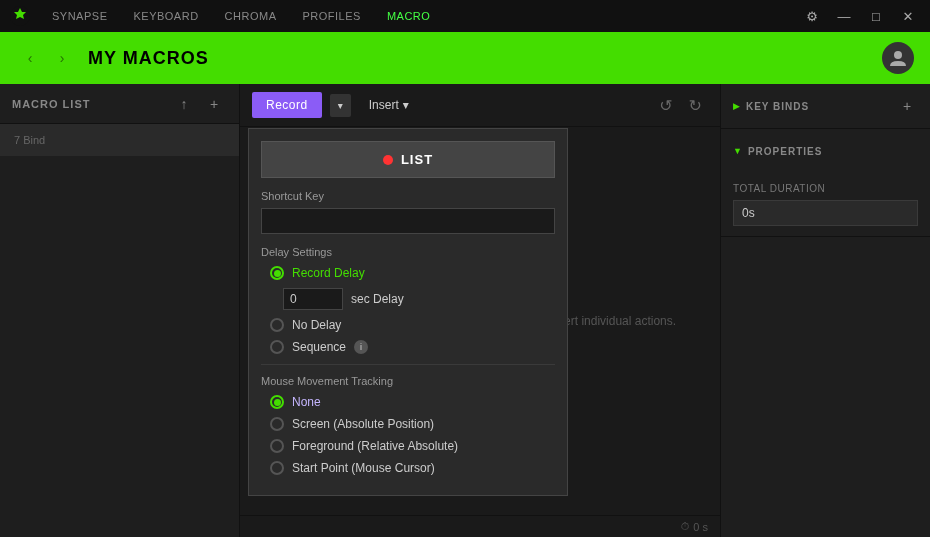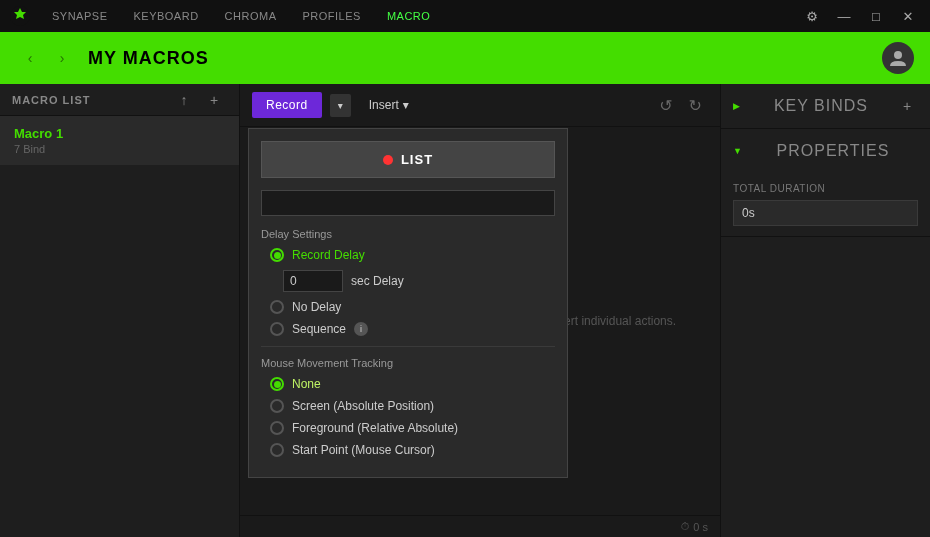--- a/index.html
+++ b/index.html
@@ -112,21 +112,21 @@
       width: 240px;
       background: #1e1e1e;
       border-right: 1px solid #111;
       display: flex;
       flex-direction: column;
     }
     .sidebar-header {
       display: flex;
       align-items: center;
       padding: 14px 12px;
-      height: 32px;
+      height: 40px;
       border-bottom: 1px solid #111;
     }
     .sidebar-header-title {
       flex: 1;
       font-size: 11px;
       font-weight: 700;
       letter-spacing: 1px;
       color: #888;
       text-transform: uppercase;
     }
@@ -168,21 +168,21 @@
     }
     .content-toolbar {
       display: flex;
       align-items: center;
       padding: 8px 12px;
       border-bottom: 1px solid #111;
       gap: 8px;
       position: relative;
     }
     .btn-record {
-      background: #6d28d9;
+      background: #8b5cf6;
       color: #fff;
       border: none;
       padding: 6px 14px;
       display: flex;
       align-items: center;
       gap: 6px;
       cursor: pointer;
       font-size: 12px;
       letter-spacing: 0.5px;
       border-radius: 2px;
@@ -370,27 +370,26 @@
       border-bottom: 1px solid #111;
     }
     .right-panel-header {
       display: flex;
       align-items: center;
       padding: 0 12px;
       height: 44px;
       cursor: pointer;
     }
     .right-panel-header-title {
-      font-size: 16px;
-      font-weight: 400;
+      font-size: 10px;
+      font-weight: 700;
       letter-spacing: 1px;
       color: #888;
       text-transform: uppercase;
       flex: 1;
-      text-align: center;
     }
     .right-panel-header-btn {
       width: 22px;
       height: 22px;
       display: flex;
       align-items: center;
       justify-content: center;
       cursor: pointer;
       color: #888;
       font-size: 14px;
@@ -464,21 +463,20 @@
 
 <div class="main-layout">
 
   <div class="sidebar">
     <div class="sidebar-header">
       <div class="sidebar-header-title">MACRO LIST</div>
       <div class="sidebar-header-btn">↑</div>
       <div class="sidebar-header-btn">+</div>
     </div>
     <div class="macro-item active">
-      <div class="macro-item-name">Macro 1</div>
       <div class="macro-item-desc">7 Bind</div>
     </div>
   </div>
 
   <div class="content-area">
     <div class="content-toolbar">
       <button class="btn-record">
         <span>Record</span>
       </button>
       <button class="btn-dropdown">▾</button>
@@ -491,20 +489,21 @@
         <button class="toolbar-hist-btn">↺</button>
         <button class="toolbar-hist-btn">↻</button>
       </div>
 
       <div class="dropdown-panel">
         <button class="start-btn">
           <div class="start-dot"></div>
           <span>LIST</span>
         </button>
 
+        <div class="shortcut-label">Shortcut Key</div>
         <input class="shortcut-input" type="text" placeholder="" style="">
 
         <div class="delay-label">Delay Settings</div>
 
         
         <div class="radio-row">
           <div class="radio-dot selected"></div>
           <span class="radio-label" style="color:#44dd00;">Record Delay</span>
         </div>
         <div class="delay-input-row">
@@ -521,21 +520,21 @@
           <div class="info-icon">i</div>
         </div>
 
         <div class="section-divider"></div>
 
         <div class="delay-label">Mouse Movement Tracking</div>
 
         
         <div class="radio-row">
           <div class="radio-dot selected"></div>
-          <span class="radio-label" style="color:#bef264;">None</span>
+          <span class="radio-label" style="color:#c4b5fd;">None</span>
         </div>
         <div class="radio-row">
           <div class="radio-dot"></div>
           <span class="radio-label">Screen (Absolute Position)</span>
         </div>
         <div class="radio-row">
           <div class="radio-dot"></div>
           <span class="radio-label">Foreground (Relative Absolute)</span>
         </div>
         <div class="radio-row">

